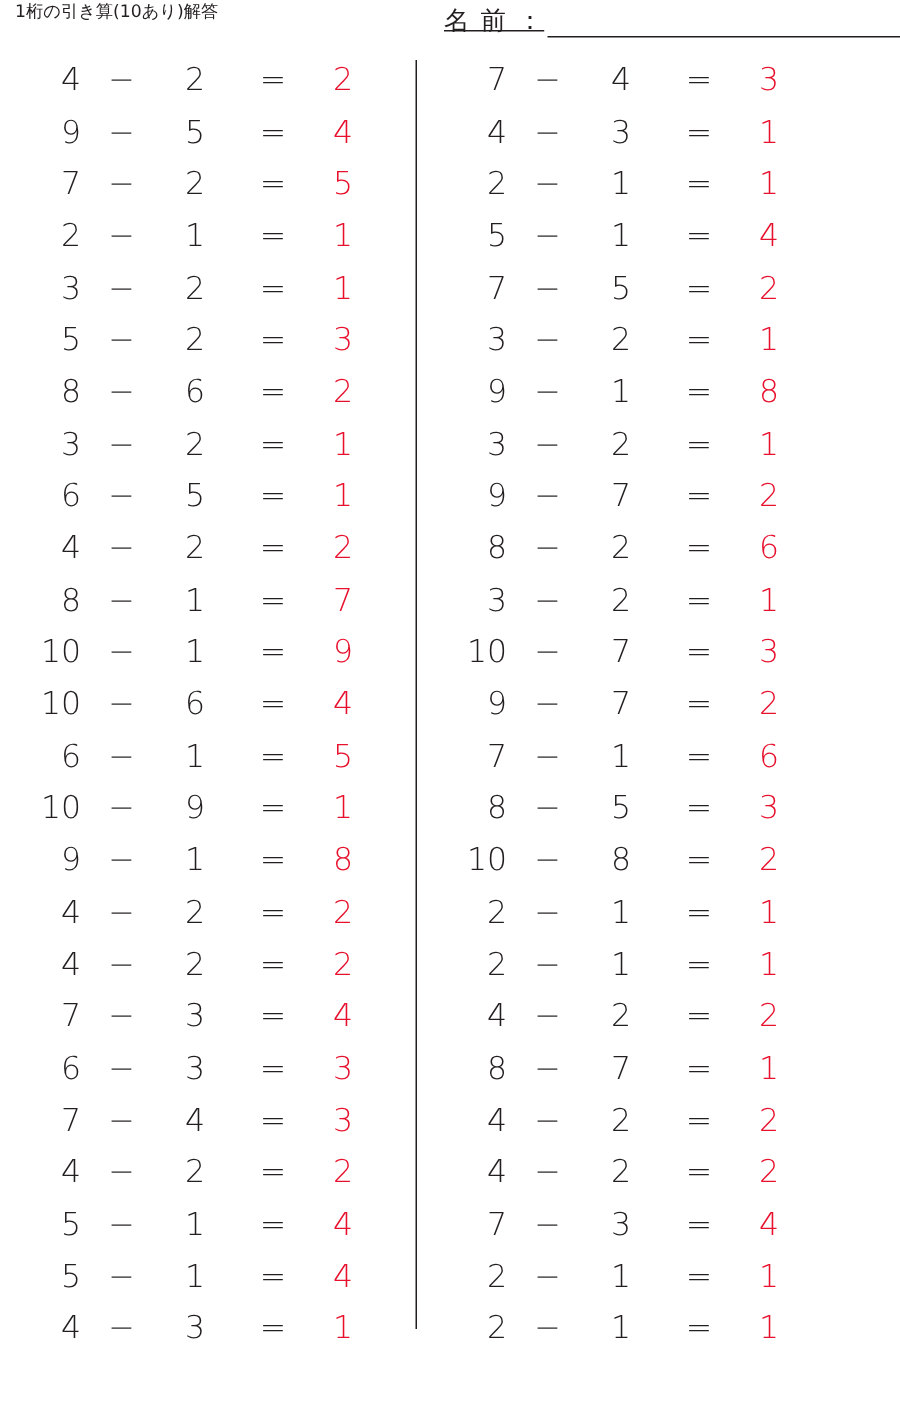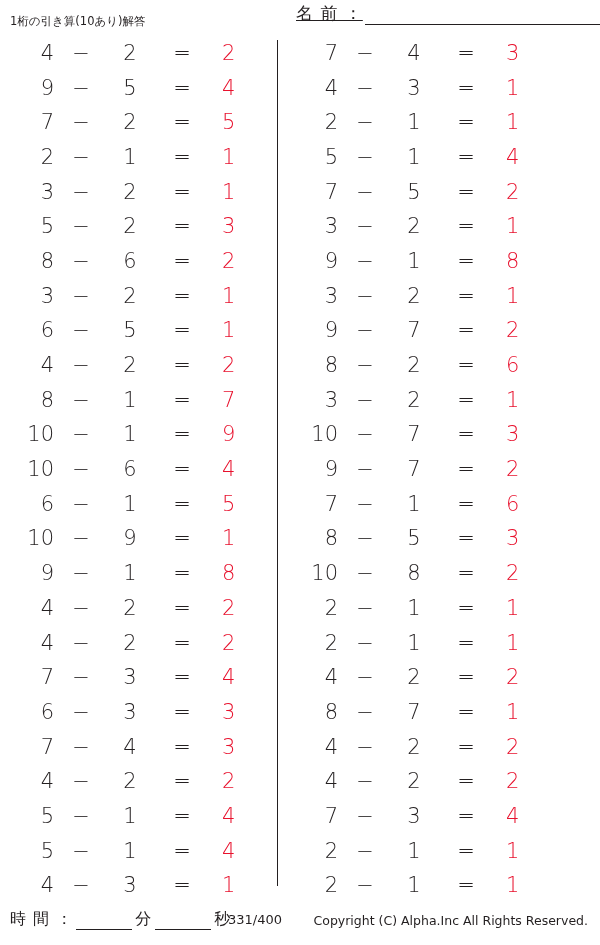--- a/index.html
+++ b/index.html
@@ -18,21 +18,21 @@
 
   
   .header {
     position: absolute;
     top: 0; left: 0;
     width: 600px;
     height: 34px;
   }
   .doc-title {
     position: absolute;
-    left: 10px; top: 14px;
+    left: 10px; top: 0;
     font-size: 11.5px;
     font-family: "DejaVu Sans", sans-serif;
     letter-spacing: 0px;
     color: #231f20;
     white-space: nowrap;
   }
   .name-block {
     position: absolute;
     left: 296px; top: 2px;
     display: flex;
@@ -511,25 +511,14 @@
             <span class="cell c-a">2</span>
             <span class="cell c-op op-glyph">−</span>
             <span class="cell c-b">1</span>
             <span class="cell c-eq op-glyph">=</span>
             <span class="cell c-res">1</span>
           </div>
         </div>
     </div>
   </div>
 
-  <div class="footer">
-    <div class="time-block">
-      <span class="time-label">時 間 ：</span>
-      <span class="blank-line"></span>
-      <span class="unit">分</span>
-      <span class="blank-line"></span>
-      <span class="unit">秒</span>
-    </div>
-    <div class="page-no">331/400</div>
-    <div class="copyright">Copyright (C) Alpha.Inc All Rights Reserved.</div>
-  </div>
 
 </div>
 
 </body></html>

